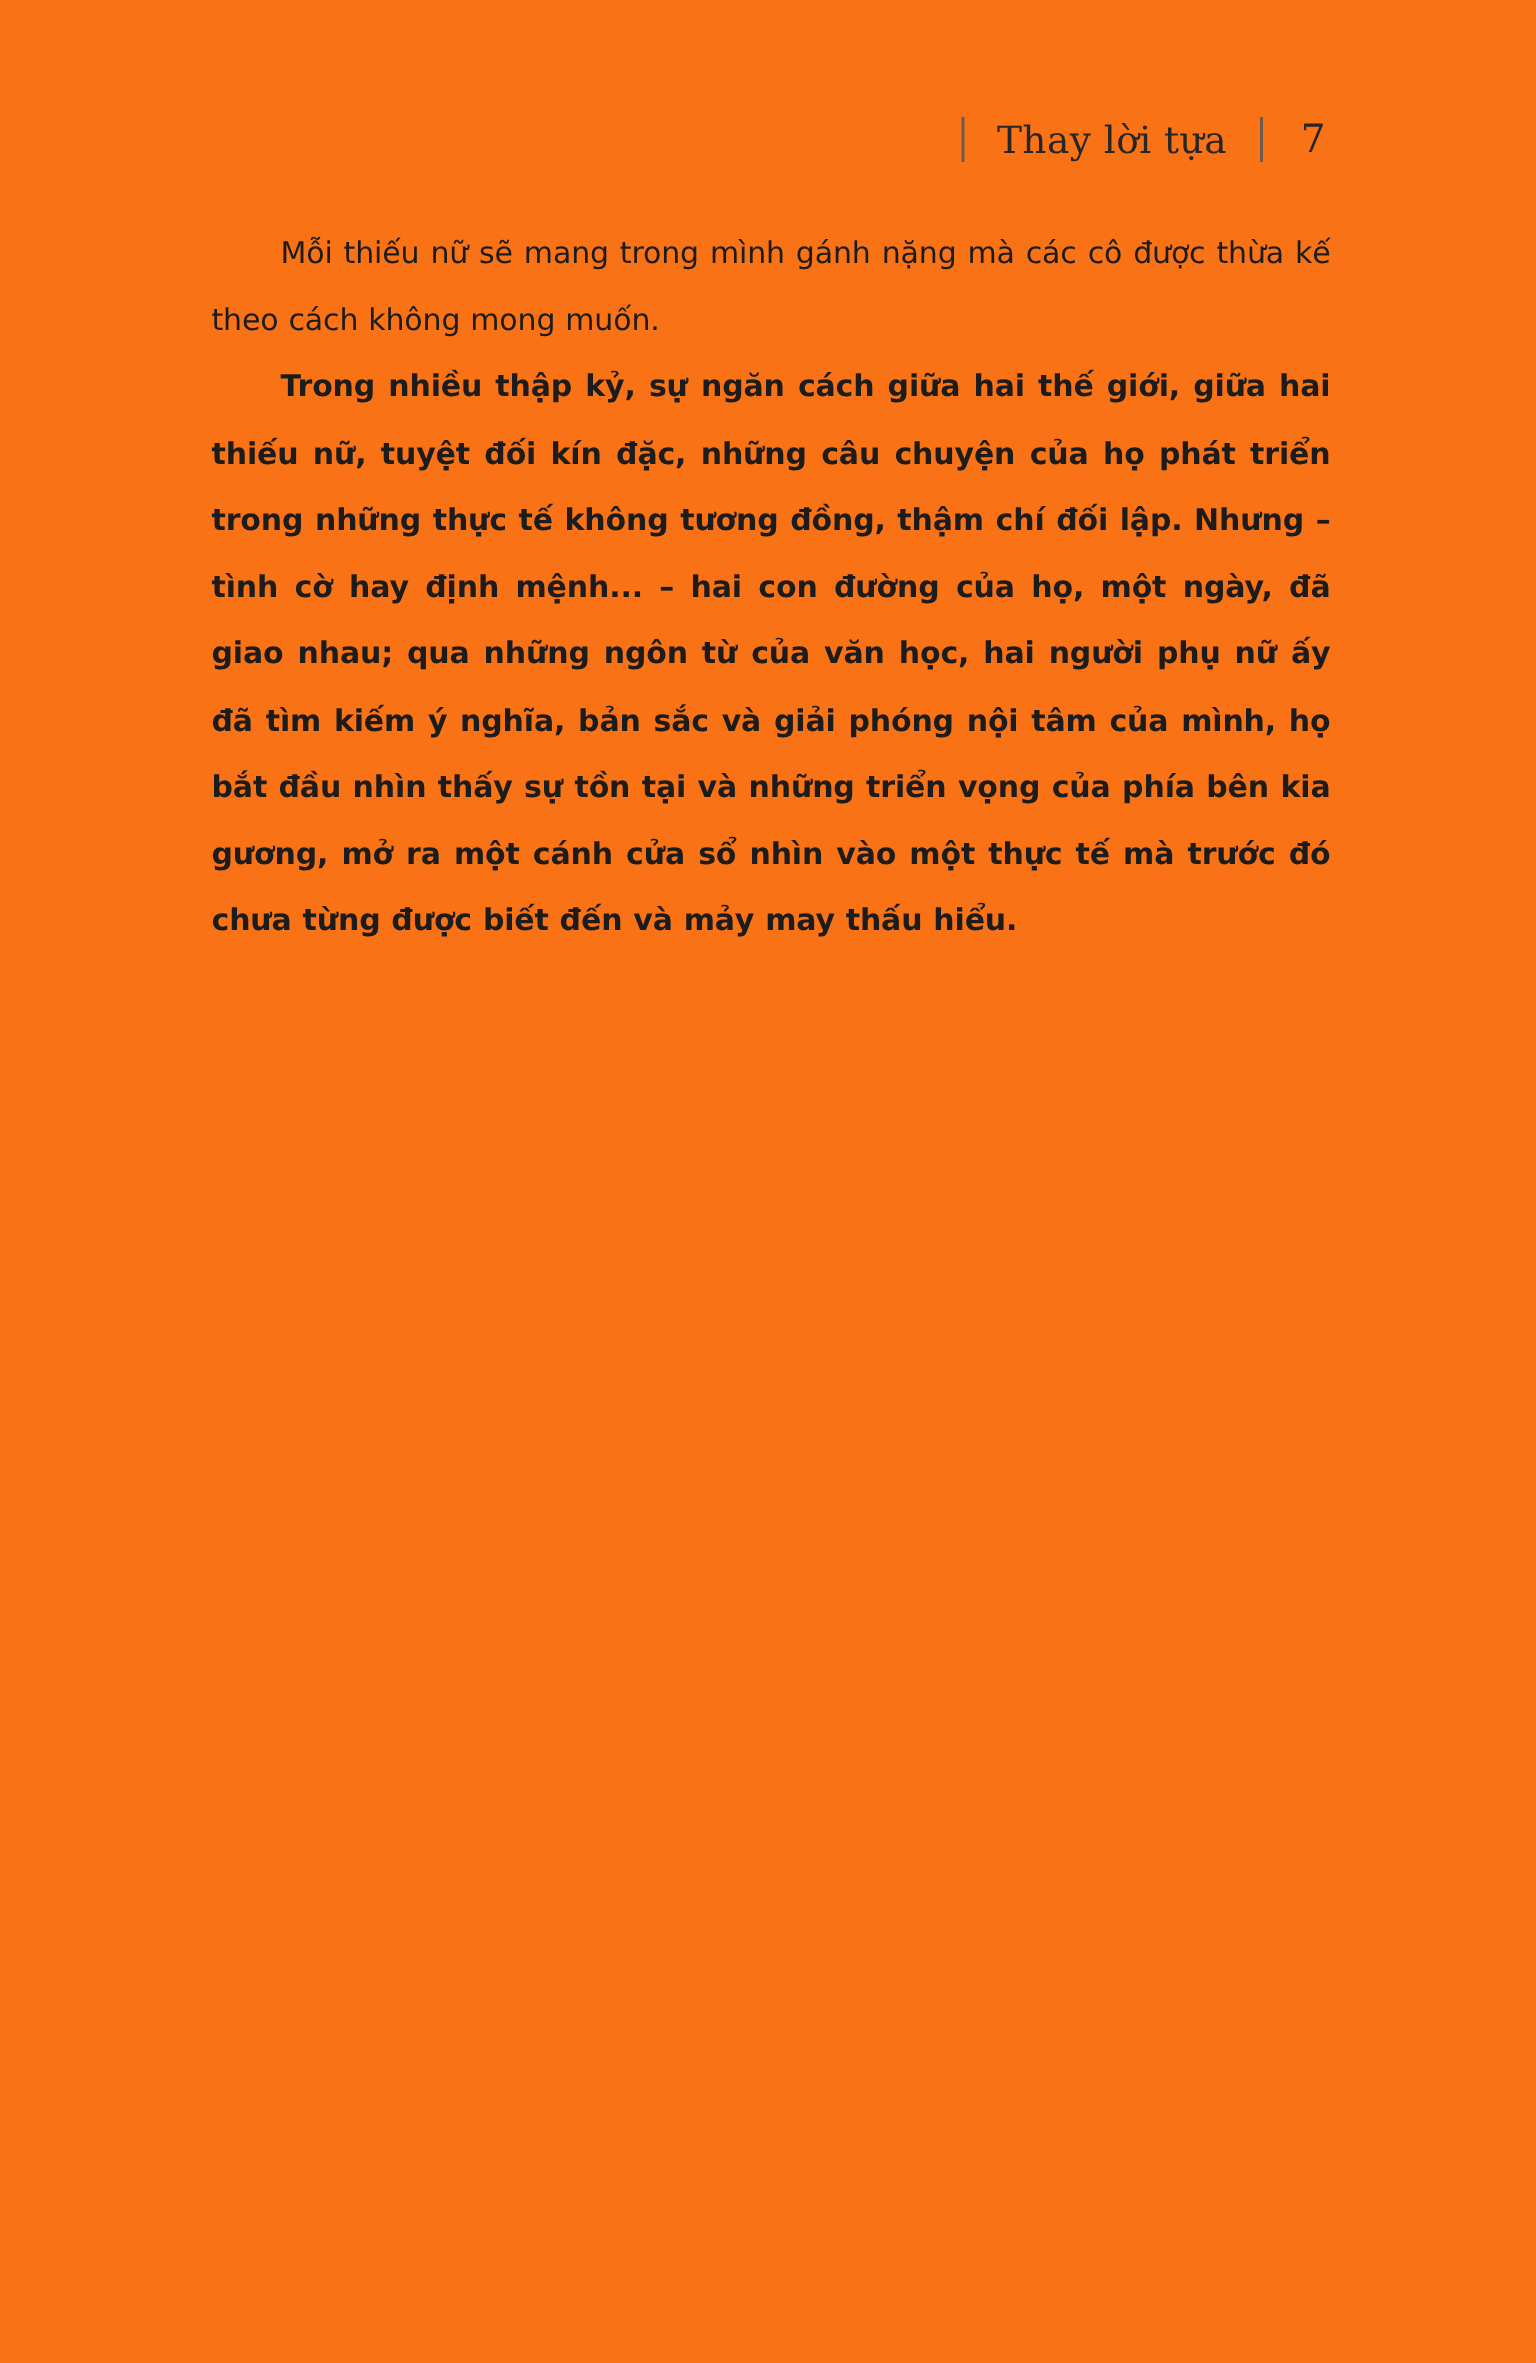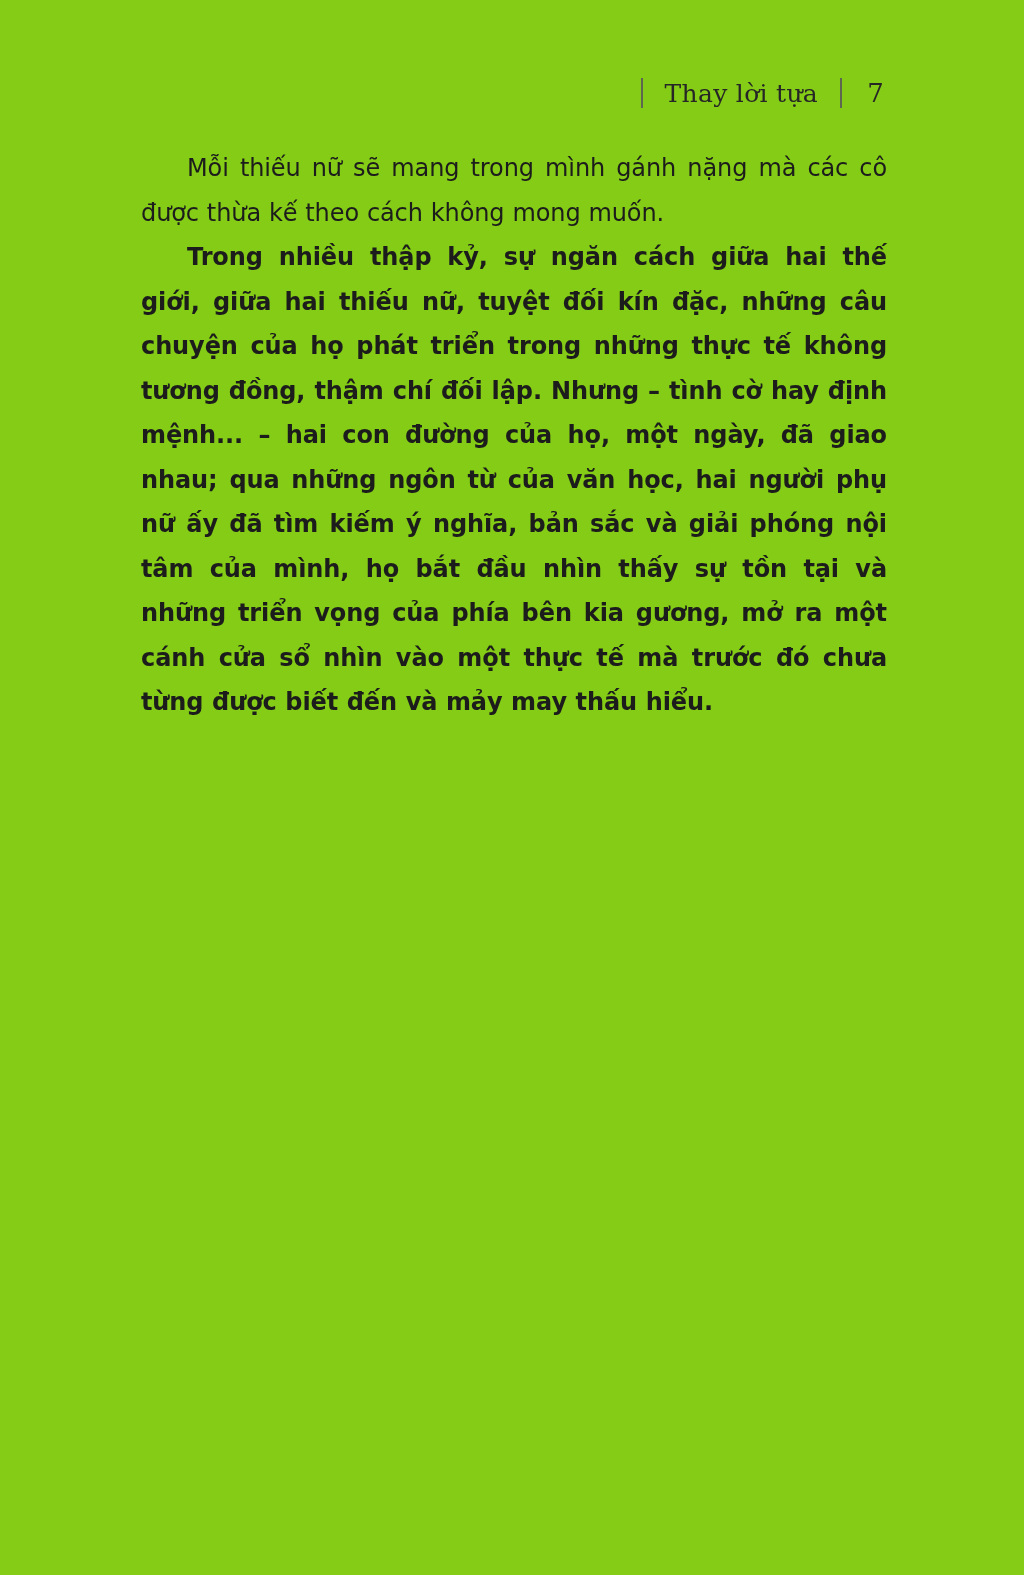--- a/index.html
+++ b/index.html
@@ -12,21 +12,21 @@
     height: 1575px;
     position: relative;
     font-family: "DejaVu Sans", sans-serif;
     color: #1b1b1b;
     overflow: hidden;
   }
 
   .page {
     position: absolute;
     inset: 0;
-    background: #84cc16;
+    background: #f97316;
   }
 
   
   .running-head {
     position: absolute;
     top: 78px;
     right: 140px;
     display: flex;
     align-items: center;
     gap: 22px;
@@ -58,21 +58,21 @@
   
   .body-text {
     position: absolute;
     left: 141px;
     top: 146px;
     width: 746px;
   }
   .body-text p {
     margin: 0;
     font-family: "DejaVu Sans", sans-serif;
-    font-size: 24px;
+    font-size: 20px;
     line-height: 44.5px;
     text-align: justify;
     text-justify: inter-word;
     color: #1c1c1c;
     letter-spacing: -0.1px;
     word-spacing: 0.4px;
   }
   .body-text p.indent {
     text-indent: 46px;
   }

